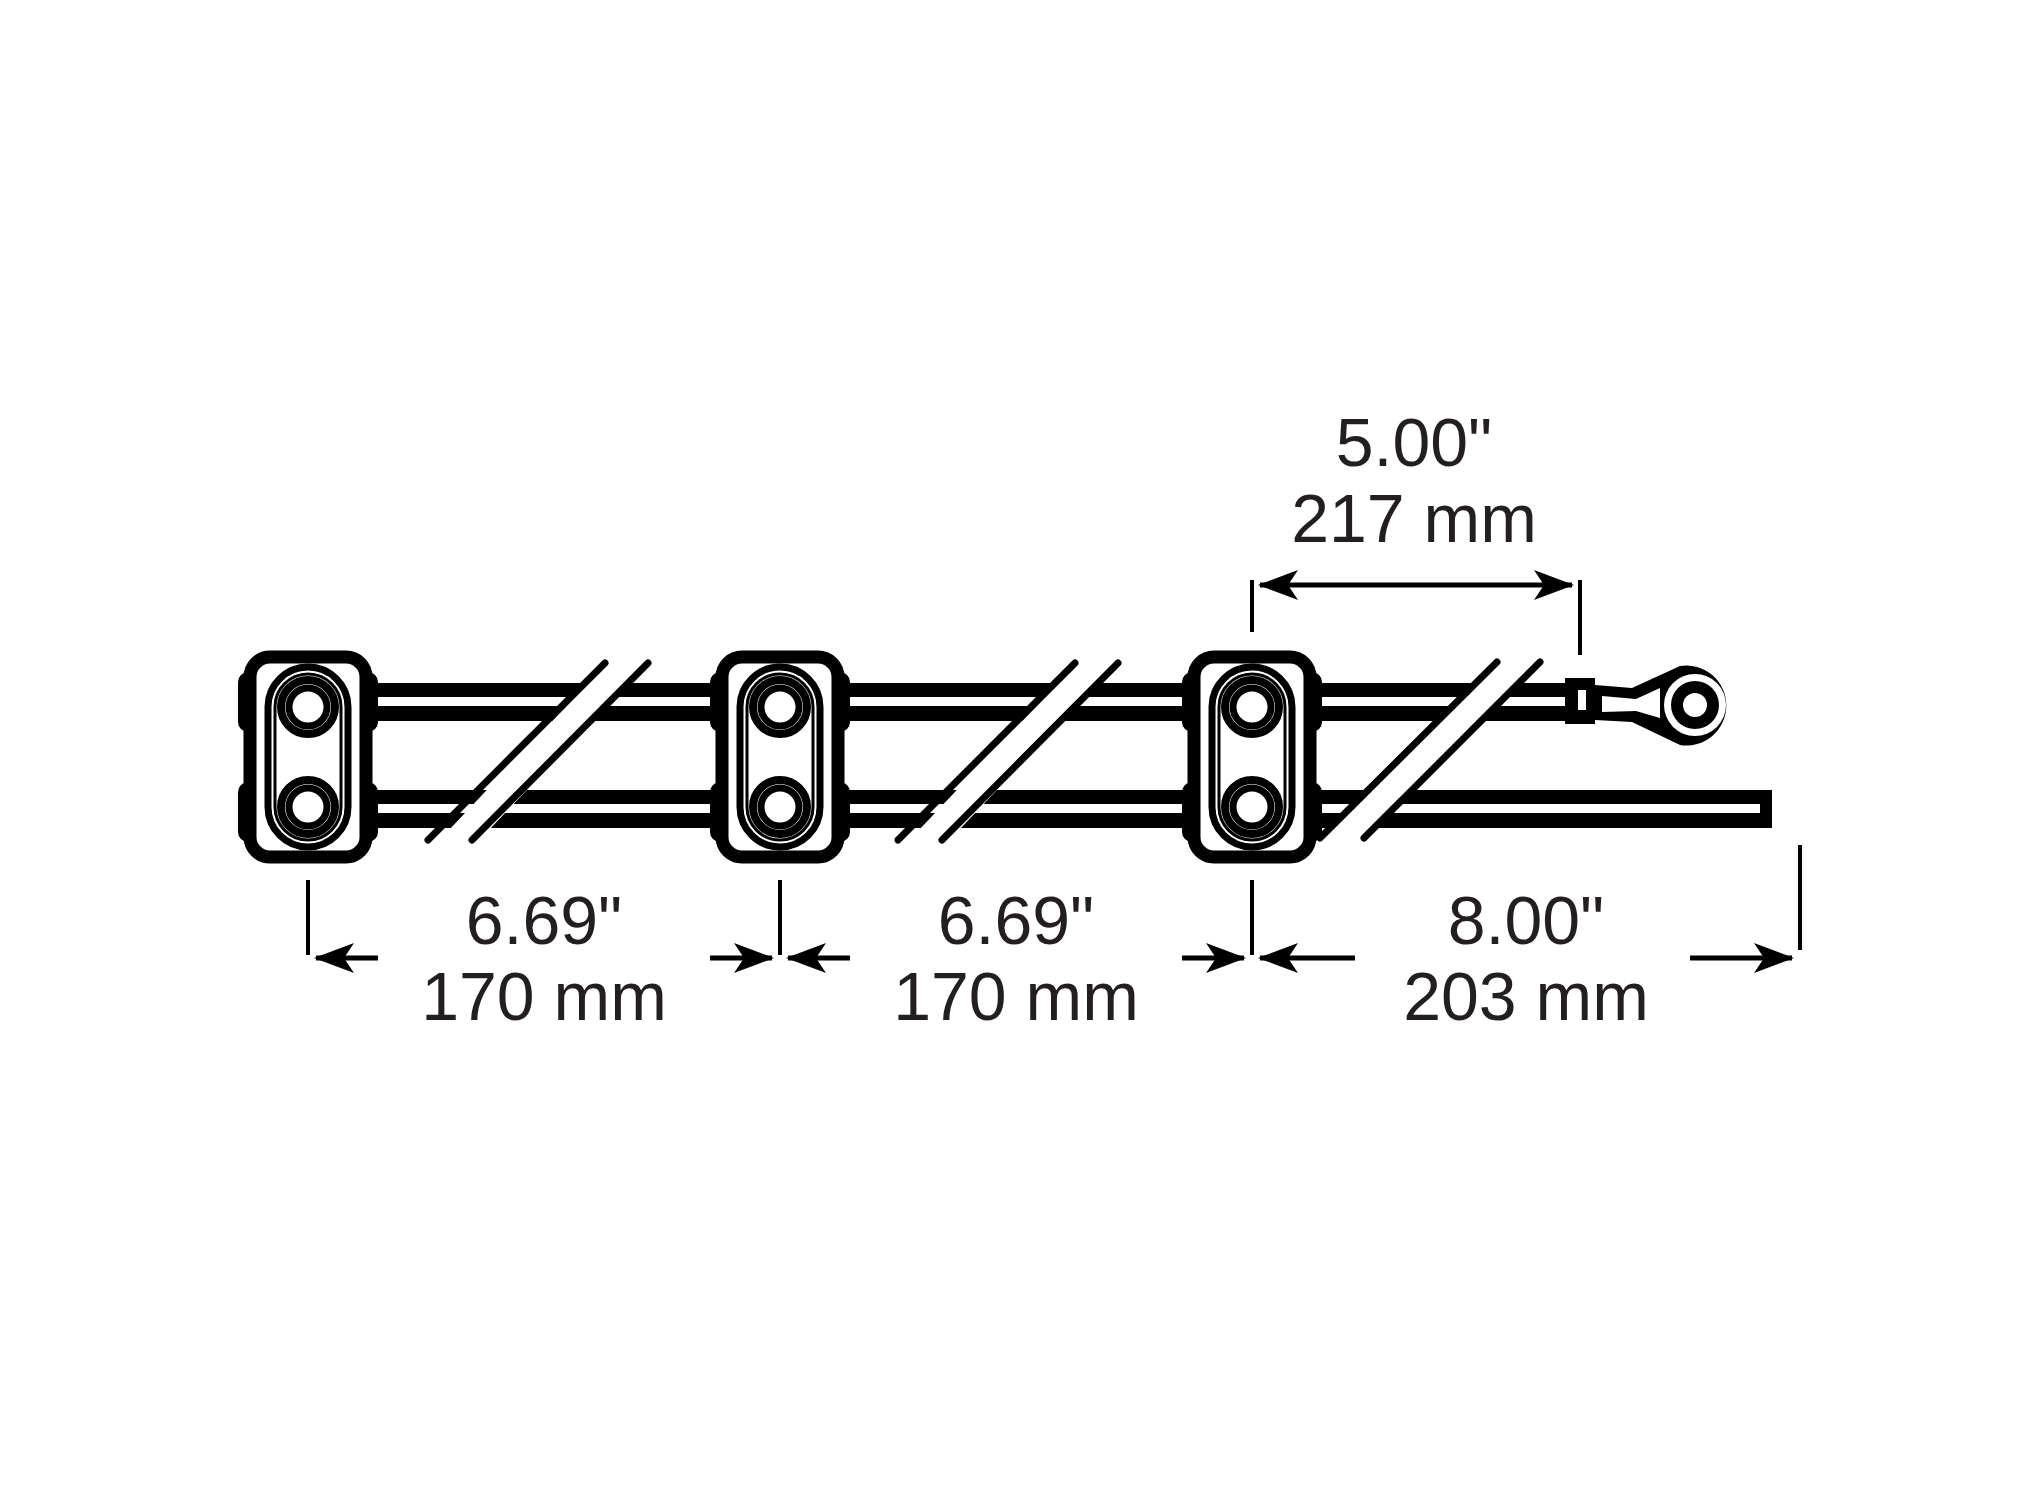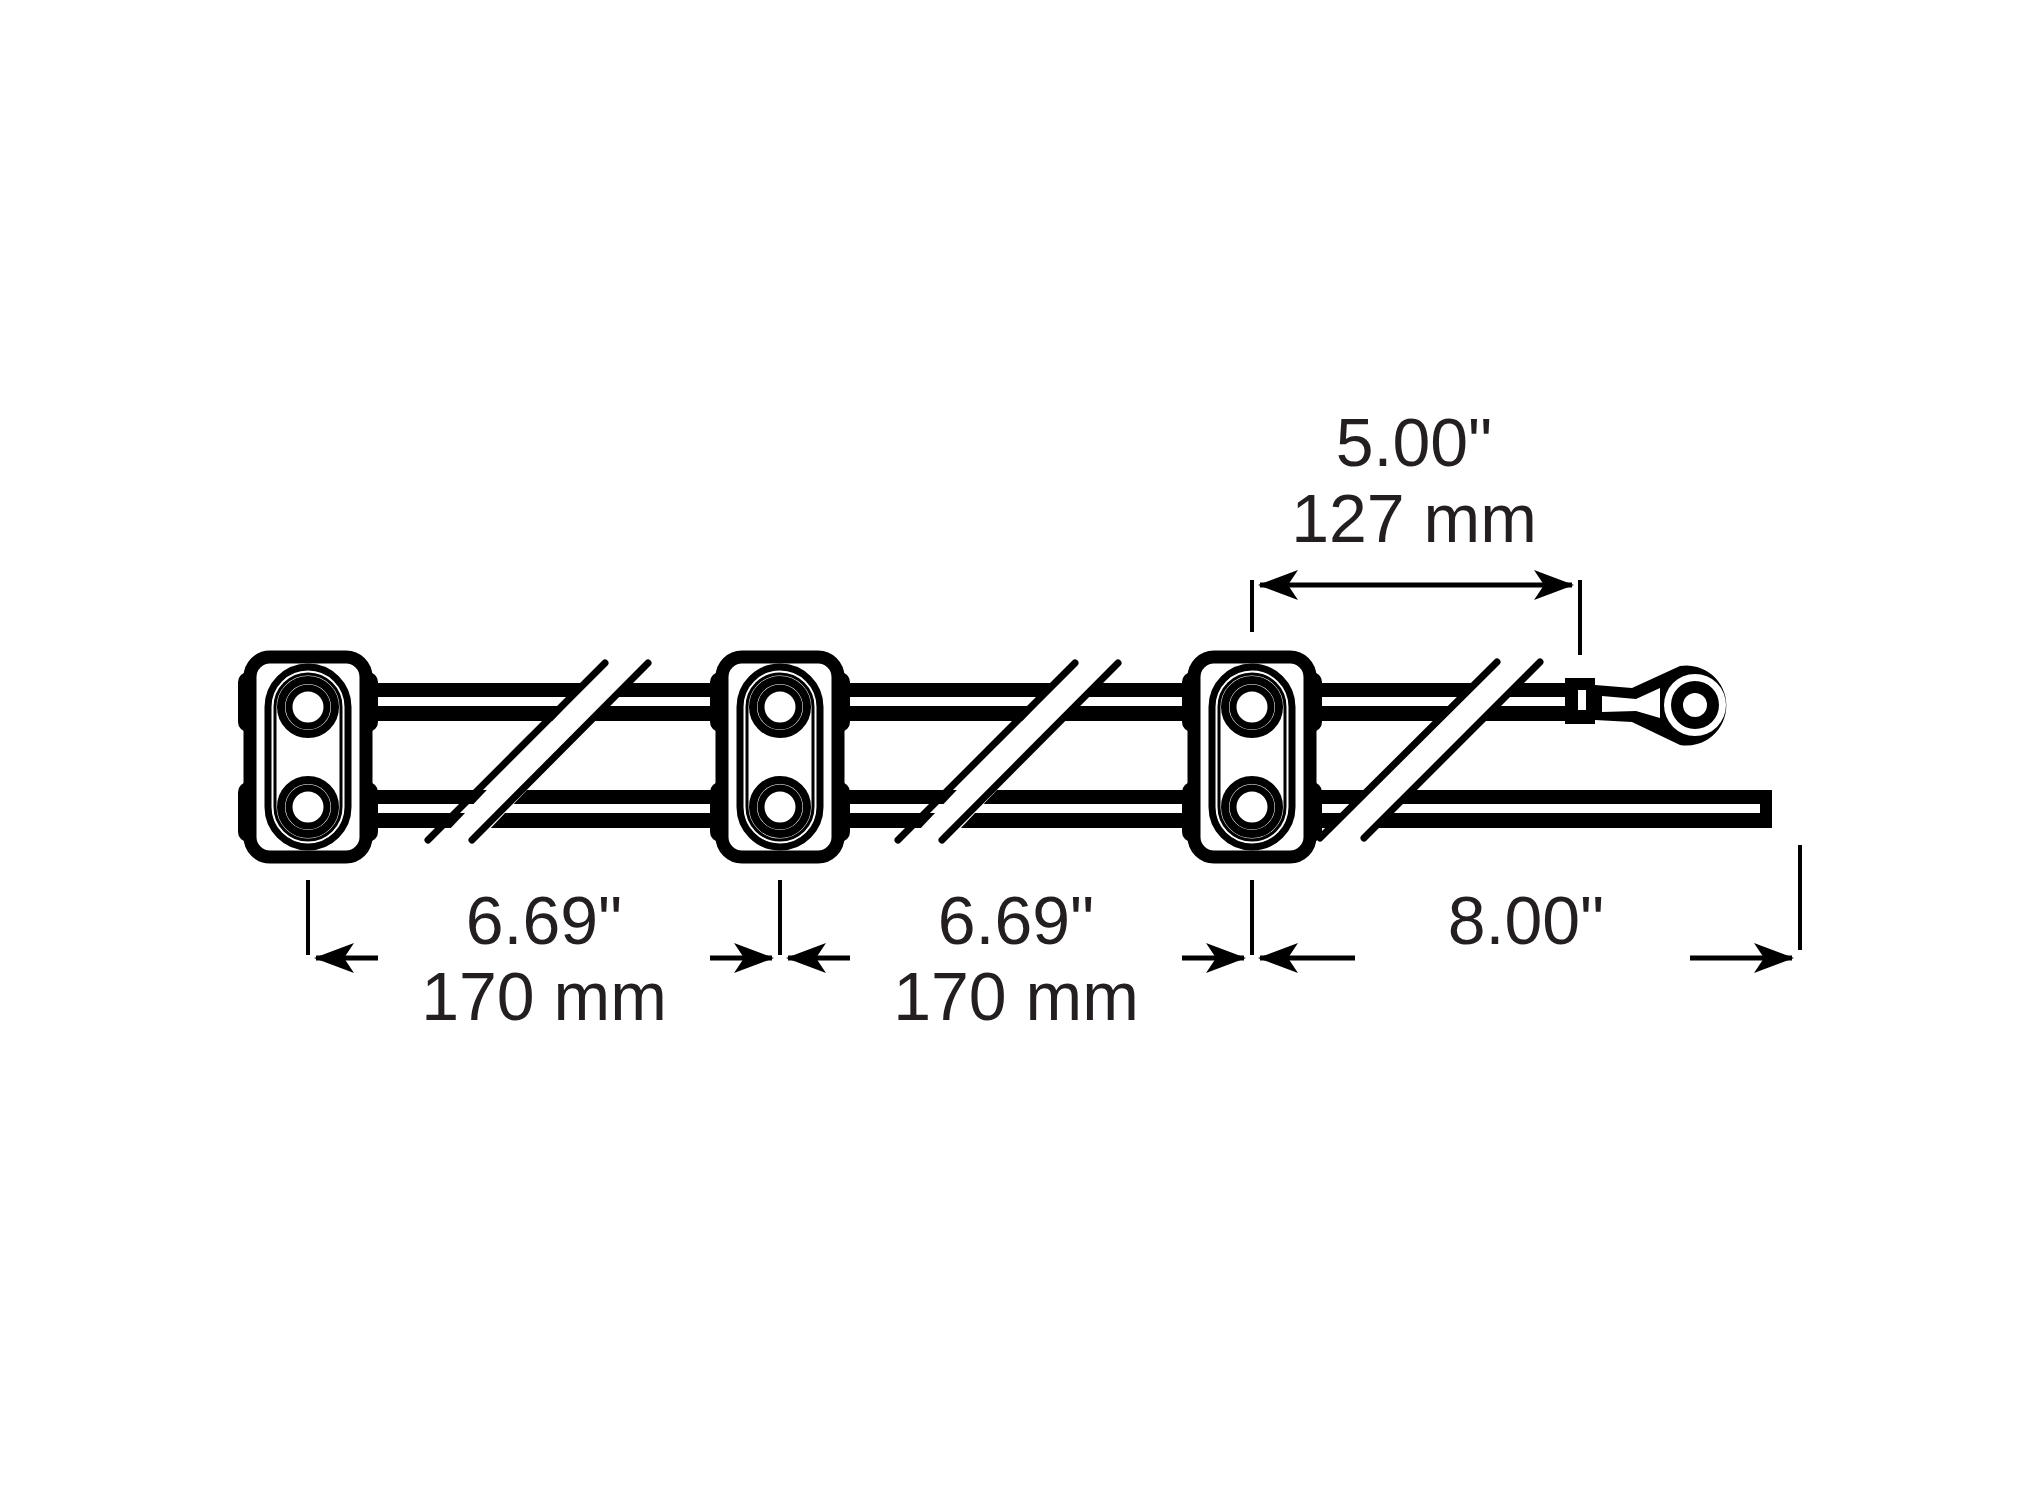--- a/index.html
+++ b/index.html
@@ -106,17 +106,18 @@
 <div class="dim-label" style="left:544px; top:882px;">
   <span>6.69"</span>
   <span>170 mm</span>
 </div>
 <div class="dim-label" style="left:1016px; top:882px;">
   <span>6.69"</span>
   <span>170 mm</span>
 </div>
 <div class="dim-label" style="left:1526px; top:882px;">
   <span>8.00"</span>
+  <span>203 mm</span>
 </div>
 <div class="dim-label" style="left:1414px; top:404px;">
   <span>5.00"</span>
-  <span>127 mm</span>
+  <span>217 mm</span>
 </div>
 
 </body></html>

